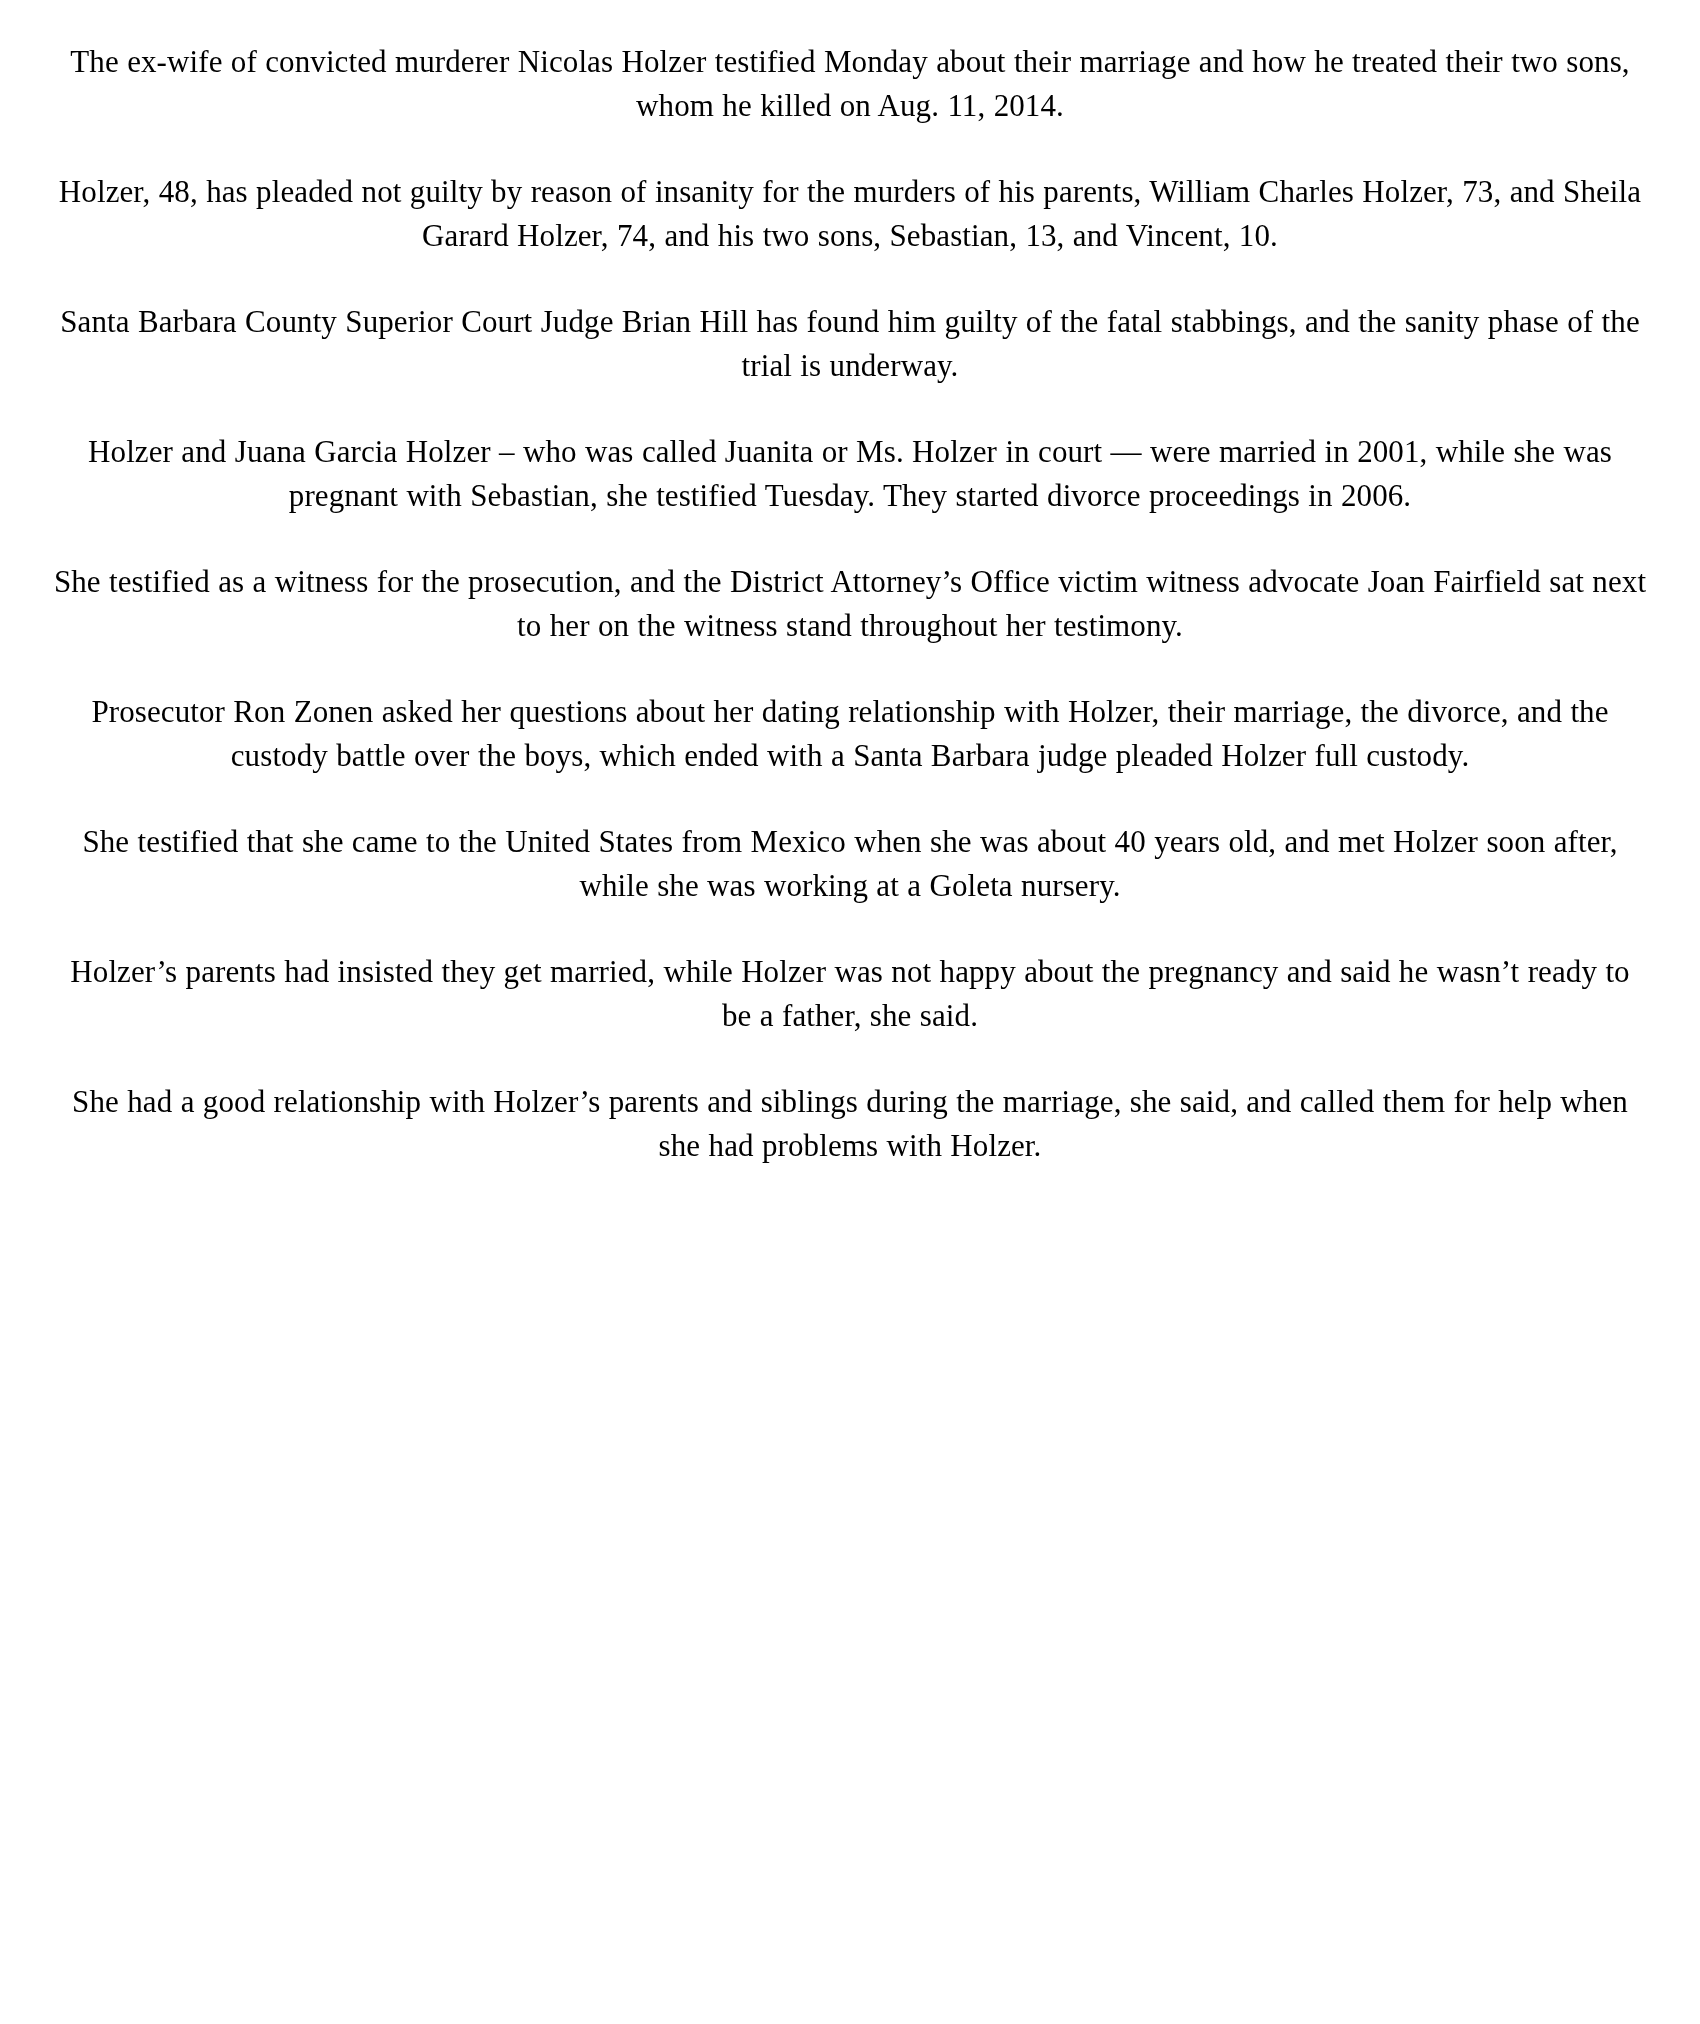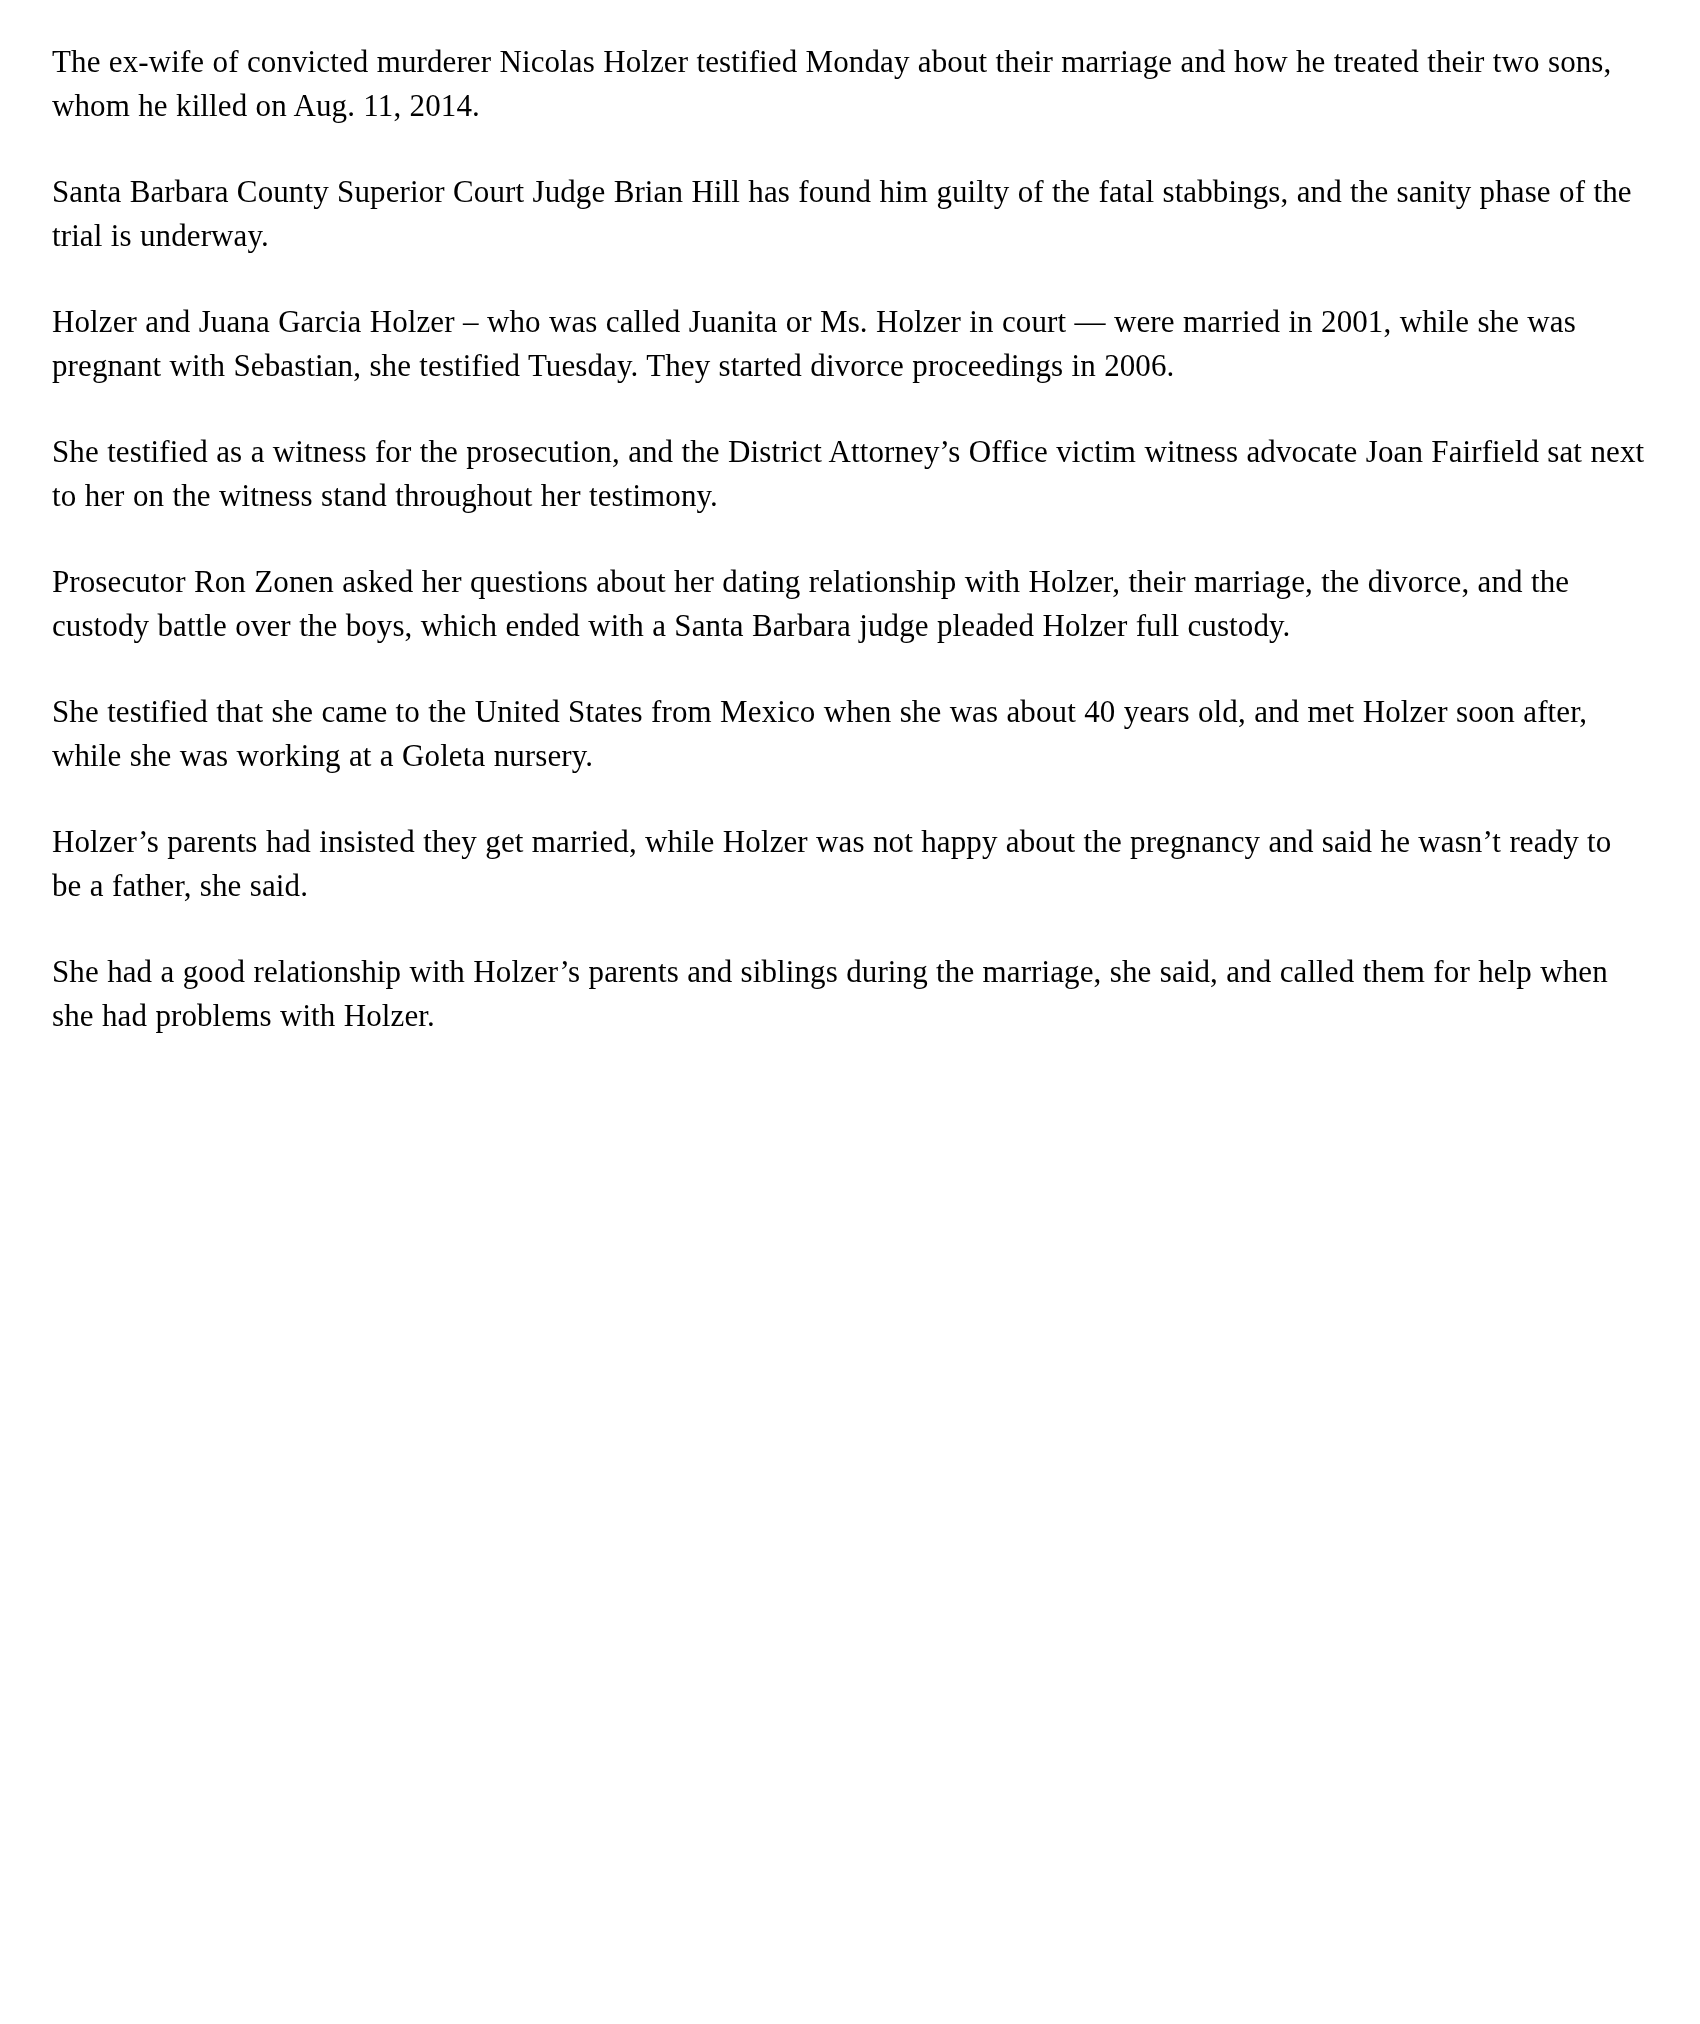--- a/index.html
+++ b/index.html
@@ -20,35 +20,36 @@
     padding: 40px 52px 40px 52px;
     background: #ffffff;
   }
   .article {
     display: block;
   }
   .para {
     font-size: 31px;
     line-height: 1.42;
     margin: 0 0 42px 0;
-    text-align: left;
+    text-align: center;
     letter-spacing: 0.1px;
     word-spacing: 0.5px;
     color: #000000;
   }
   .para:last-child {
     margin-bottom: 12px;
   }
 </style>
 </head>
 <body>
 
 <div class="page">
   <div class="article">
     <p class="para">The ex-wife of convicted murderer Nicolas Holzer testified Monday about their marriage and how he treated their two sons, whom he killed on Aug. 11, 2014.</p>
+    <p class="para">Holzer, 48, has pleaded not guilty by reason of insanity for the murders of his parents, William Charles Holzer, 73, and Sheila Garard Holzer, 74, and his two sons, Sebastian, 13, and Vincent, 10.</p>
     <p class="para">Santa Barbara County Superior Court Judge Brian Hill has found him guilty of the fatal stabbings, and the sanity phase of the trial is underway.</p>
     <p class="para">Holzer and Juana Garcia Holzer – who was called Juanita or Ms. Holzer in court — were married in 2001, while she was pregnant with Sebastian, she testified Tuesday. They started divorce proceedings in 2006.</p>
     <p class="para">She testified as a witness for the prosecution, and the District Attorney’s Office victim witness advocate Joan Fairfield sat next to her on the witness stand throughout her testimony.</p>
     <p class="para">Prosecutor Ron Zonen asked her questions about her dating relationship with Holzer, their marriage, the divorce, and the custody battle over the boys, which ended with a Santa Barbara judge pleaded Holzer full custody.</p>
     <p class="para">She testified that she came to the United States from Mexico when she was about 40 years old, and met Holzer soon after, while she was working at a Goleta nursery.</p>
     <p class="para">Holzer’s parents had insisted they get married, while Holzer was not happy about the pregnancy and said he wasn’t ready to be a father, she said.</p>
     <p class="para">She had a good relationship with Holzer’s parents and siblings during the marriage, she said, and called them for help when she had problems with Holzer.</p>
   </div>
 </div>
 

